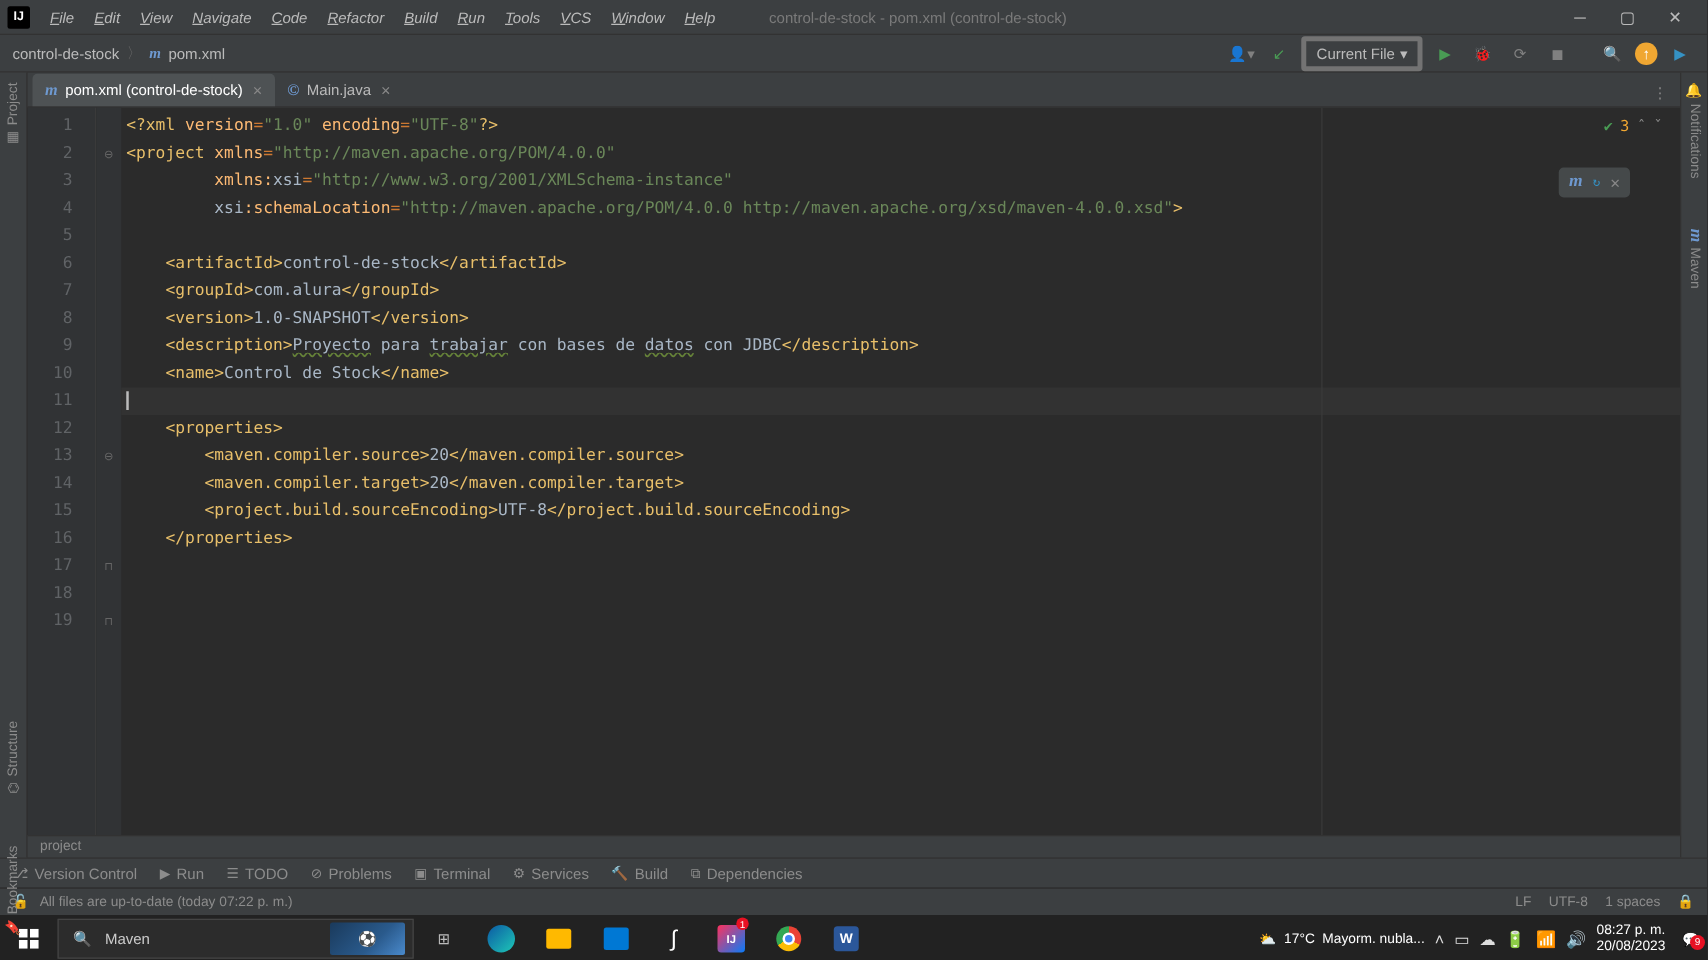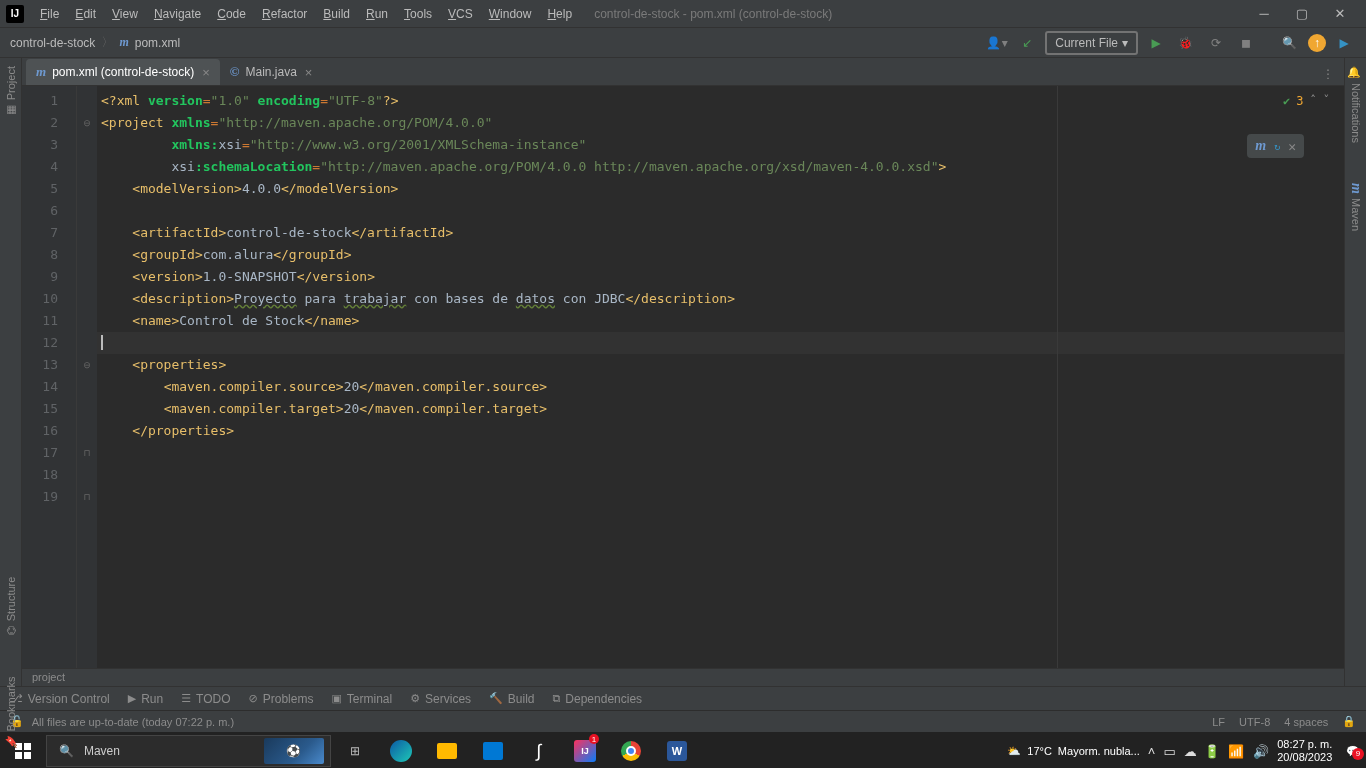--- a/index.html
+++ b/index.html
@@ -1,31 +1,31 @@
 <!DOCTYPE html>
 <html><head>
 <meta charset="utf-8">
 <style>
 * { margin:0; padding:0; box-sizing:border-box; }
 body { font-family:'Segoe UI',Arial,sans-serif; font-size:12px; background:#2b2b2b; color:#bbb; width:1366px; height:768px; overflow:hidden; position:relative; }
 .titlebar { height:28px; background:#3c3f41; display:flex; align-items:center; padding:0 6px; border-bottom:1px solid #323232; }
 .app-logo { width:18px; height:18px; background:#000; display:flex; align-items:center; justify-content:center; font-size:10px; font-weight:bold; color:#fff; border-radius:2px; margin-right:8px; }
 .menubar { display:flex; gap:0; }
-.menuitem { padding:4px 8px; cursor:pointer; color:#bbb; }
+.menuitem { padding:4px 8px; cursor:pointer; color:#bbb;font-style:italic; }
 .menuitem u { text-decoration:underline; }
-.title-text { margin-left:14px; color:#7a7a7a; font-size:12px; }
+.title-text { margin-left:35px; color:#7a7a7a; font-size:12px; }
 .win-controls { margin-left:auto; display:flex; gap:14px; padding-right:8px; }
 .win-btn { width:24px; height:20px; display:flex; align-items:center; justify-content:center; cursor:pointer; color:#bbb; font-size:13px; }
 .navbar { height:30px; background:#3c3f41; display:flex; align-items:center; padding:0 10px; border-bottom:1px solid #323232; }
 .breadcrumb { display:flex; align-items:center; gap:6px; color:#bbb; }
 .bc-sep { color:#666; }
 .bc-icon { color:#6e99d0; font-weight:bold; font-style:italic; font-family:serif; }
 .nav-right { margin-left:auto; display:flex; align-items:center; gap:6px; }
 .nav-icon { width:24px; height:22px; display:flex; align-items:center; justify-content:center; cursor:pointer; color:#808080; border-radius:3px; }
-.config-sel { display:flex; align-items:center; gap:4px; border:2px solid #737373; border-radius:3px; padding:3px 8px; cursor:pointer; }
+.config-sel { display:flex; align-items:center; gap:4px; border:4px solid #737373; border-radius:3px; padding:3px 8px; cursor:pointer; }
 .sidebars-wrap { display:flex; height:628px; }
 .left-strip { width:22px; background:#3c3f41; border-right:1px solid #323232; display:flex; flex-direction:column; align-items:center; padding-top:8px; gap:40px; }
 .strip-label { writing-mode:vertical-rl; transform:rotate(180deg); font-size:11px; color:#8c8c8c; cursor:pointer; display:flex; align-items:center; gap:4px; }
 .strip-label.bottom { margin-top:auto; margin-bottom:10px; }
 .right-strip { width:22px; background:#3c3f41; border-left:1px solid #323232; display:flex; flex-direction:column; align-items:center; padding-top:8px; gap:40px; }
 .main-area { flex:1; display:flex; flex-direction:column; background:#2b2b2b; }
 .tabbar { height:28px; background:#3c3f41; display:flex; align-items:flex-end; padding-left:4px; border-bottom:1px solid #323232; }
 .tab { display:flex; align-items:center; gap:6px; padding:5px 10px; cursor:pointer; color:#bbb; font-size:12px; border-radius:4px 4px 0 0; }
 .tab.active { background:#4e5254; color:#fff; }
 .tab-icon { color:#6e99d0; font-weight:bold; font-style:italic; font-family:serif; font-size:13px; }
@@ -33,21 +33,21 @@
 .tab-menu { margin-left:auto; padding:4px 10px; cursor:pointer; color:#888; }
 .editor-wrap { flex:1; display:flex; position:relative; overflow:hidden; }
 .gutter { width:55px; background:#313335; border-right:1px solid #3a3a3a; padding-top:4px; text-align:right; }
 .gutter-line { font-family:'Consolas',monospace; font-size:13px; color:#606366; padding-right:18px; height:22px; line-height:22px; position:relative; }
 .fold-col { width:20px; background:#313335; padding-top:4px; }
 .fold-mark { height:22px; display:flex; align-items:center; justify-content:center; font-size:9px; color:#666; }
 .code-area { flex:1; font-family:'Consolas',monospace; font-size:13px; padding-top:4px; position:relative; }
 .code-line { height:22px; line-height:22px; white-space:pre; padding-left:4px; }
 .code-line.current { background:#323232; }
 .tag { color:#e8bf6a; }
-.attr { color:#22c55e;font-weight:bold; }
+.attr { color:#fdba74; }
 .val { color:#6a8759; }
 .txt { color:#a9b7c6; }
 .op { color:#cc7832; }
 .typo { text-decoration:underline wavy #658238; }
 .cursor-caret { border-left:2px solid #bbb; animation:blink 1s infinite; }
 @keyframes blink { 50% { opacity:0; } }
 .inspection-badge { position:absolute; top:8px; right:14px; display:flex; align-items:center; gap:6px; color:#888; font-size:12px; }
 .insp-check { color:#499c54; }
 .maven-widget { position:absolute; top:48px; right:40px; background:#45494a; border-radius:4px; padding:4px 8px; display:flex; align-items:center; gap:8px; color:#888; }
 .maven-m { color:#6e99d0; font-style:italic; font-weight:bold; font-family:serif; font-size:14px; }
@@ -206,31 +206,31 @@
         </div>
         <div class="maven-widget">
           <span class="maven-m">m</span>
             <span style="font-size:10px;color:#3592c4">↻</span>
           <span>✕</span>
         </div>
       <div class="code-line"><span class="tag">&lt;?xml</span><span class="attr"> version</span><span class="op">=</span><span class="val">"1.0"</span><span class="attr"> encoding</span><span class="op">=</span><span class="val">"UTF-8"</span><span class="tag">?&gt;</span></div>
           <div class="code-line"><span class="tag">&lt;project</span><span class="attr"> xmlns</span><span class="op">=</span><span class="val">"http://maven.apache.org/POM/4.0.0"</span></div>
           <div class="code-line">         <span class="attr">xmlns:</span><span class="txt">xsi</span><span class="op">=</span><span class="val">"http://www.w3.org/2001/XMLSchema-instance"</span></div>
           <div class="code-line">         <span class="txt">xsi</span><span class="attr">:schemaLocation</span><span class="op">=</span><span class="val">"http://maven.apache.org/POM/4.0.0 http://maven.apache.org/xsd/maven-4.0.0.xsd"</span><span class="tag">&gt;</span></div>
-          <div class="code-line">    <span class="tag">&lt;modelVersion&gt;</span><span class="txt">4.0.0</span><span class="tag">&lt;/modelVersion&gt;</span></div>
           <div class="code-line"></div>
           <div class="code-line">    <span class="tag">&lt;artifactId&gt;</span><span class="txt">control-de-stock</span><span class="tag">&lt;/artifactId&gt;</span></div>
           <div class="code-line">    <span class="tag">&lt;groupId&gt;</span><span class="txt">com.alura</span><span class="tag">&lt;/groupId&gt;</span></div>
           <div class="code-line">    <span class="tag">&lt;version&gt;</span><span class="txt">1.0-SNAPSHOT</span><span class="tag">&lt;/version&gt;</span></div>
           <div class="code-line">    <span class="tag">&lt;description&gt;</span><span class="txt typo">Proyecto</span><span class="txt"> para </span><span class="txt typo">trabajar</span><span class="txt"> con bases de </span><span class="txt typo">datos</span><span class="txt"> con JDBC</span><span class="tag">&lt;/description&gt;</span></div>
           <div class="code-line">    <span class="tag">&lt;name&gt;</span><span class="txt">Control de Stock</span><span class="tag">&lt;/name&gt;</span></div>
           <div class="code-line current"><span class="cursor-caret"></span></div>
           <div class="code-line">    <span class="tag">&lt;properties&gt;</span></div>
           <div class="code-line">        <span class="tag">&lt;maven.compiler.source&gt;</span><span class="txt">20</span><span class="tag">&lt;/maven.compiler.source&gt;</span></div>
           <div class="code-line">        <span class="tag">&lt;maven.compiler.target&gt;</span><span class="txt">20</span><span class="tag">&lt;/maven.compiler.target&gt;</span></div>
+          <div class="code-line">        <span class="tag">&lt;project.build.sourceEncoding&gt;</span><span class="txt">UTF-8</span><span class="tag">&lt;/project.build.sourceEncoding&gt;</span></div>
           <div class="code-line">    <span class="tag">&lt;/properties&gt;</span></div>
           <div class="code-line"></div>
         </div>
     </div>
     <div class="project-footer">project</div>
   </div>
 
   <div class="right-strip">
     <div class="strip-label" style="writing-mode:vertical-rl;transform:none">
         <span>🔔</span>
@@ -277,21 +277,21 @@
       <span>Dependencies</span>
     </div>
   </div>
 
 <div class="statusbar">
   <span style="margin-right:8px">🔓</span>
   <span>All files are up-to-date (today 07:22 p. m.)</span>
   <div class="status-right">
     <span>LF</span>
     <span>UTF-8</span>
-    <span>4 spaces</span>
+    <span>1 spaces</span>
     <span>🔒</span>
   </div>
 </div>
 
 <div class="taskbar">
   <div class="win-start">
     <svg width="16" height="16" viewBox="0 0 16 16">
         <rect x="0" y="0" width="7" height="7" fill="#fff"></rect>
         <rect x="9" y="0" width="7" height="7" fill="#fff"></rect>
         <rect x="0" y="9" width="7" height="7" fill="#fff"></rect>

